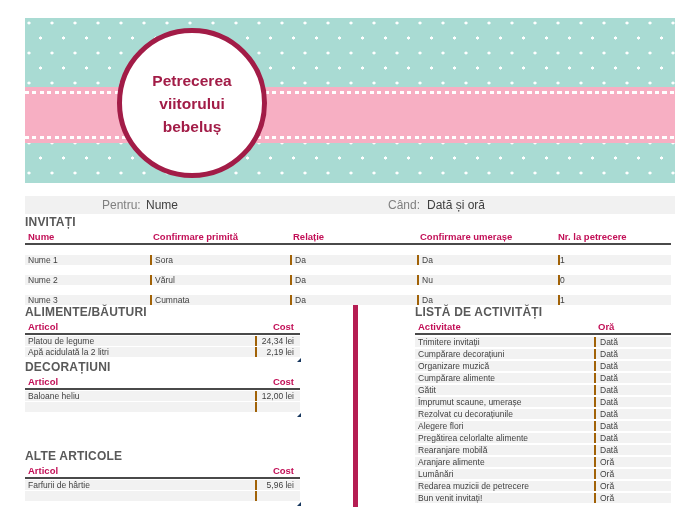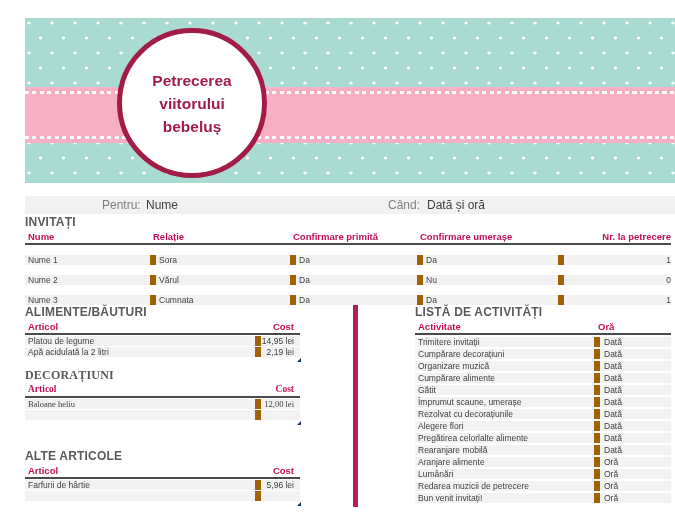--- a/index.html
+++ b/index.html
@@ -62,41 +62,41 @@
     display: grid; border-bottom: 2px solid #4a4a4a;
     font-size: 9.5px; font-weight: bold; color: #c21057;
     height: 15px; line-height: 13px; margin-top: 1px;
   }
   .hdr-row span { padding-left: 3px; }
   .t-row {
     display: grid; background: #f2f2f2; height: 10px; line-height: 10px;
     font-size: 8.5px; color: #3f3f3f;
   }
   .t-row span { padding-left: 3px; overflow: hidden; white-space: nowrap; }
-  .t-row span + span { border-left: 6px solid #a16207; }
+  .t-row span + span { border-left: 2px solid #a16207; }
   .t-row.empty { color: transparent; }
 
   
   .guests { position: absolute; left: 25px; top: 216px; width: 646px; }
   .g-grid { grid-template-columns: 125px 140px 127px 141px 113px; }
-  .g-grid .num { text-align: right; padding-left: 0; }
+  .g-grid .num { text-align: left; padding-left: 0; }
   .guests .t-row { margin-top: 10px; }
 
   
   .s-table { position: absolute; left: 25px; width: 275px; }
   .s-grid { grid-template-columns: 230px 45px; }
   .s-grid .cost { text-align: right; padding-right: 6px; padding-left: 0; }
   .s-table .t-row { margin-top: 1px; }
   .s-table .rows-wrap { position: relative; }
   .corner-mark {
     position: absolute; right: -1px; bottom: -5px; width: 0; height: 0;
     border-bottom: 4px solid #17375e; border-left: 4px solid transparent;
   }
   .food { top: 306px; }
-  .deco { top: 369px; font-family: Liberation Serif, serif; }
+  .deco { top: 361px; }
   .other { top: 450px; }
 
   
   .divider-bar {
     position: absolute; left: 353px; top: 305px; width: 5px; height: 202px;
     background: #b51d53;
   }
   .acts { position: absolute; left: 415px; top: 306px; width: 256px; }
   .a-grid { grid-template-columns: 179px 77px; }
   .acts .t-row { margin-top: 2px; }
@@ -123,22 +123,22 @@
   <span class="lbl for-lbl">Pentru:</span>
   <span class="val for-val">Nume</span>
   <span class="lbl when-lbl">Când:</span>
   <span class="val when-val">Dată și oră</span>
 </div>
 
 <div class="guests">
   <div class="sec-heading">INVITAȚI</div>
   <div class="hdr-row g-grid">
     <span>Nume</span>
+    <span>Confirmare primită</span>
     <span>Relație</span>
-    <span>Confirmare primită</span>
     <span>Confirmare umerașe</span>
     <span class="num">Nr. la petrecere</span>
   </div>
   <div class="t-row g-grid">
     <span>Nume 1</span>
     <span>Sora</span>
     <span>Da</span>
     <span>Da</span>
     <span class="num">1</span>
   </div>
@@ -160,21 +160,21 @@
 
 <div class="s-table food">
   <div class="sec-heading">ALIMENTE/BĂUTURI</div>
   <div class="hdr-row s-grid">
     <span>Articol</span>
     <span class="cost">Cost</span>
   </div>
   <div class="rows-wrap">
     <div class="t-row s-grid">
       <span>Platou de legume</span>
-      <span class="cost">14,95 lei</span>
+      <span class="cost">24,34 lei</span>
     </div>
     <div class="t-row s-grid">
       <span>Apă acidulată la 2 litri</span>
       <span class="cost">2,19 lei</span>
     </div>
     <div class="corner-mark"></div>
   </div>
 </div>
 
 <div class="s-table deco">

